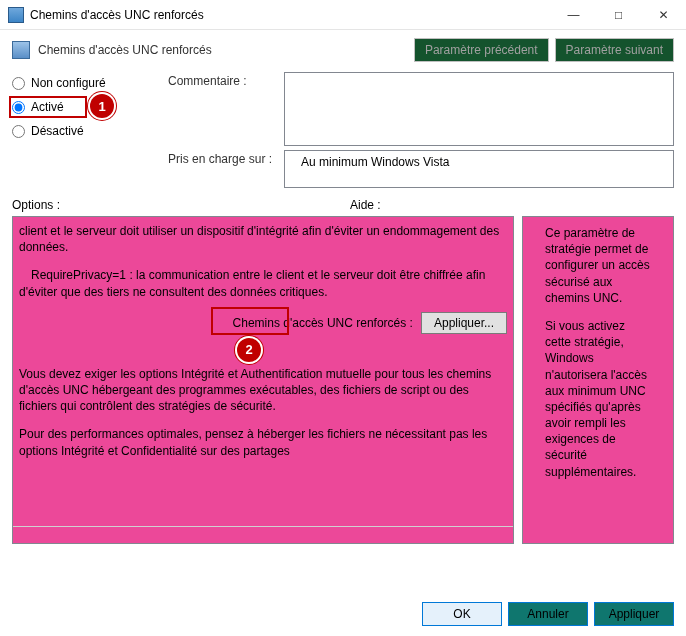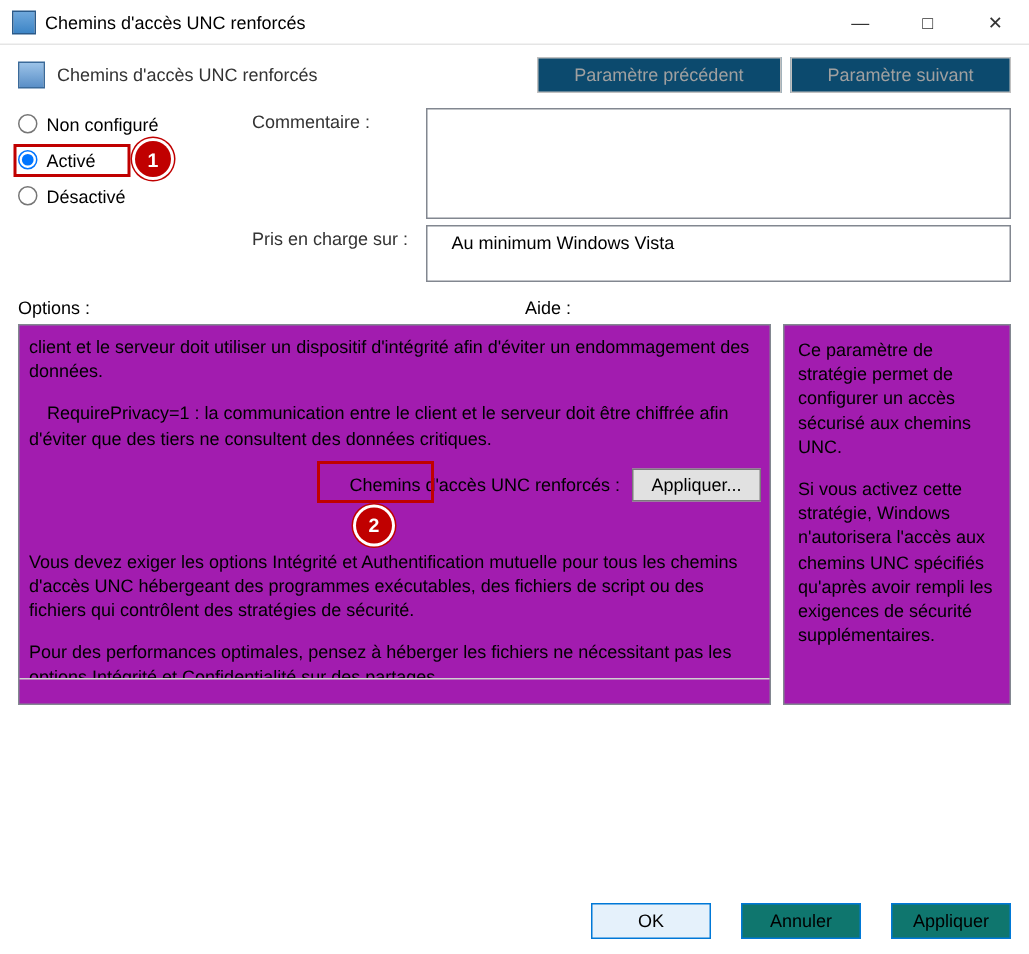--- a/index.html
+++ b/index.html
@@ -7,48 +7,48 @@
 
 .titlebar { height: 30px; display: flex; align-items: center; padding: 0 0 0 8px; border-bottom: 1px solid #e5e5e5; }
 .titlebar .icon { width: 16px; height: 16px; margin-right: 6px; background: linear-gradient(#6fa8dc,#3d85c6); border: 1px solid #2a5a8a; }
 .titlebar .title { flex: 1; color: #000; }
 .titlebar .btns { display: flex; }
 .titlebar .btn { width: 45px; height: 29px; display: flex; align-items: center; justify-content: center; color: #333; }
 
 .header-row { display: flex; align-items: center; padding: 8px 12px 4px 12px; }
 .header-row .hicon { width: 18px; height: 18px; margin-right: 8px; background: linear-gradient(#9cc3e8,#5a8fc7); border: 1px solid #3a6a9a; }
 .header-row .htitle { flex: 1; color: #333; }
-.header-row .navbtn { margin-left: 6px; background: #0c4a6e; border: 1px solid #c0c0c0; color: #a0a0a0; padding: 4px 24px; min-width: 110px; height: 24px; }
+.header-row .navbtn { margin-left: 6px; background: #14532d; border: 1px solid #c0c0c0; color: #a0a0a0; padding: 4px 10px; min-width: 110px; height: 24px; }
 
 .top-grid { display: grid; grid-template-columns: 150px 110px 1fr; gap: 4px 6px; padding: 6px 12px 8px 12px; align-items: start; }
 .radios { display: flex; flex-direction: column; gap: 10px; padding-top: 4px; position: relative; }
-.radio { display: flex; align-items: flex-start; gap: 6px; }
+.radio { display: flex; align-items: flex-end; gap: 6px; }
 .radio input { margin: 0; }
 .lbl { color: #333; padding-top: 2px; }
 
 .commentbox { width: 100%; height: 74px; border: 1px solid #828790; resize: none; padding: 2px; background: #fff; color:#000; overflow-y: scroll; }
 .supportbox { width: 100%; height: 38px; border: 1px solid #828790; background: #fff; padding: 4px 16px; color: #000; overflow-y: scroll; display:flex; align-items:flex-start; }
 
 .section-labels { display: flex; padding: 2px 12px 4px 12px; }
 .section-labels .left { flex: 0 0 338px; }
 .section-labels .right { flex: 1; }
 
 .panes { display: flex; padding: 0 12px; gap: 8px; }
-.pane { border: 1px solid #828790; background: #a21caf; height: 254px; position: relative; }
+.pane { border: 1px solid #828790; background: #ec4899; height: 328px; position: relative; }
 .pane.left { flex: 0 0 330px; display:flex; flex-direction:column; }
-.pane.right { flex: 1; padding: 8px 9px; color: #000; line-height: 1.35; }
+.pane.right { flex: 1; padding: 8px 22px; color: #000; line-height: 1.35; }
 
 .options-scroll { flex: 1; overflow-y: scroll; padding: 6px 6px 6px 6px; color:#000; line-height:1.35; }
 .options-hscroll { height:17px; border-top:1px solid #d0d0d0; overflow-x:scroll; }
 .options-hscroll-inner { width: 500px; height:1px; }
 
 .show-row { display:flex; align-items:center; gap:8px; margin: 10px 0 14px 0; }
 .show-btn { border: 1px solid #7a7a7a; background: #e1e1e1; padding: 3px 12px; color:#000; }
 
-.footer { position: absolute; bottom: 10px; right: 12px; display: flex; gap: 20px; }
+.footer { position: absolute; bottom: 10px; right: 12px; display: flex; gap: 6px; }
 .footer button { border: 1px solid #0078d7; background: #0f766e; color: #000; width: 80px; height: 24px; }
 .footer button.default { background:#e5f1fb; }
 
 .badge { position: absolute; width: 24px; height: 24px; border-radius: 50%; background: #c00000; color: #fff; font-weight: bold; display: flex; align-items: center; justify-content: center; font-size: 13px; box-shadow: 0 0 0 2px #fff, 0 0 0 3px #c00000; }
 .highlight-box { position:absolute; border: 2px solid #c00000; pointer-events:none; }
 
 .para { margin-bottom: 12px; }
 </style>
 </head>
 <body>
@@ -117,21 +117,21 @@
       <div class="para">Vous devez exiger les options Intégrité et Authentification mutuelle pour tous les chemins d'accès UNC hébergeant des programmes exécutables, des fichiers de script ou des fichiers qui contrôlent  des  stratégies  de  sécurité.</div>
       <div class="para">Pour des performances optimales, pensez à  héberger les fichiers ne nécessitant pas les options Intégrité et Confidentialité sur des partages</div>
     </div>
     <div class="options-hscroll">
         <div class="options-hscroll-inner"></div>
       </div>
   </div>
 
   <div class="pane right">
     <div class="para">Ce paramètre de stratégie permet de configurer un accès sécurisé aux chemins UNC.</div>
-    <div class="para">Si vous activez cette stratégie, Windows n'autorisera l'accès aux chemins UNC spécifiés qu'après avoir rempli les exigences de sécurité supplémentaires.</div>
+    <div class="para">Si vous activez cette stratégie, Windows n'autorisera l'accès aux minimum UNC spécifiés qu'après avoir rempli les exigences de sécurité supplémentaires.</div>
   </div>
 </div>
 
 <div class="footer">
   <button class="default">OK</button>
   <button>Annuler</button>
   <button>Appliquer</button>
 </div>
 
 </body></html>

